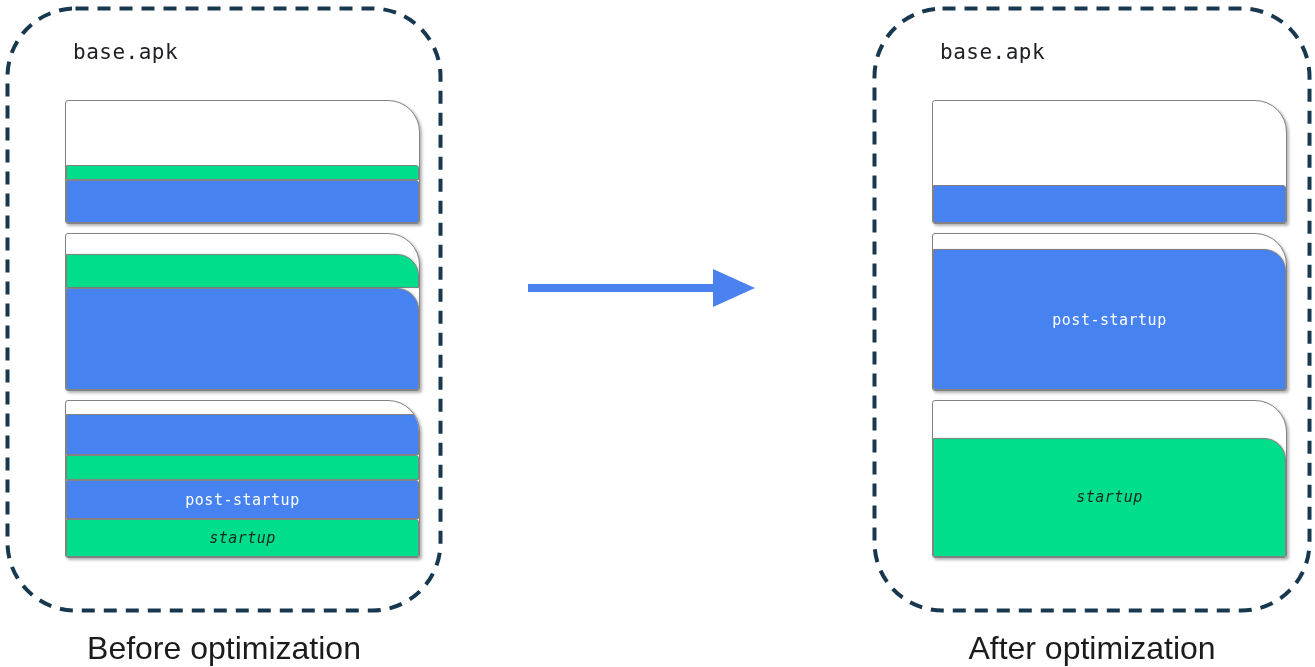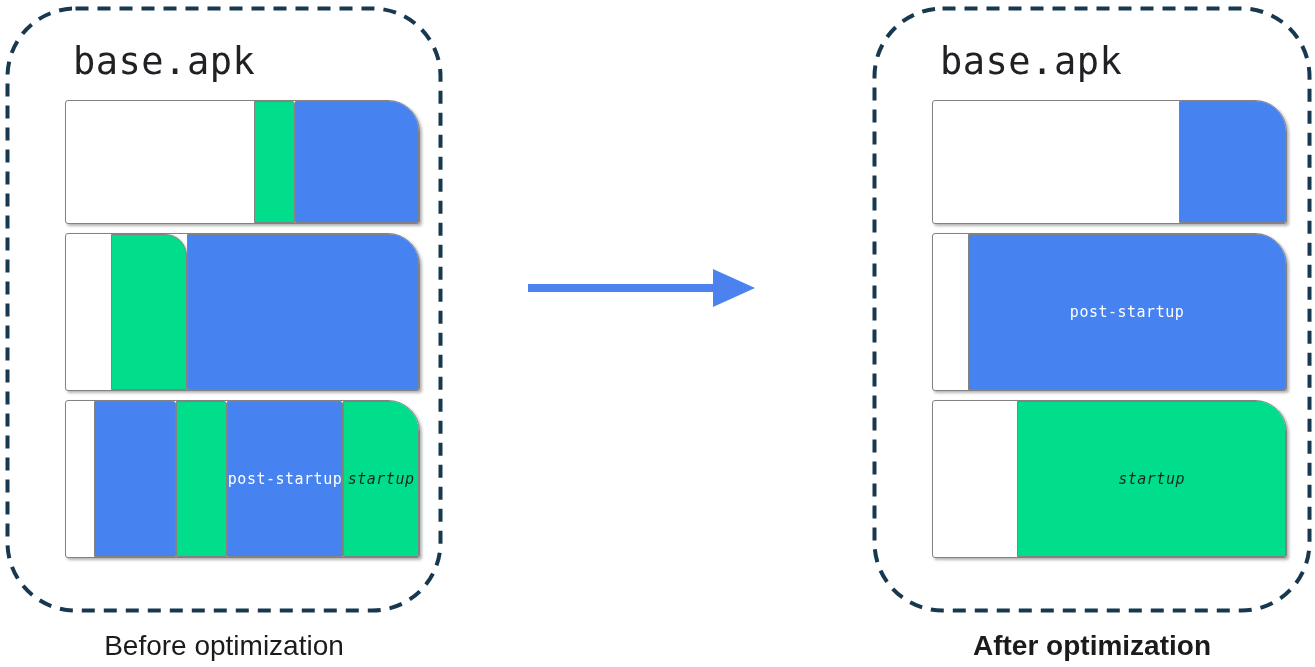--- a/index.html
+++ b/index.html
@@ -16,37 +16,37 @@
   body{
     width:1315px;height:667px;position:relative;background:#ffffff;
     font-family:"DejaVu Sans Mono",monospace;overflow:hidden;
   }
   .panel{position:absolute;top:6px;height:607px;}
   .panel-before{left:5px;width:438px;}
   .panel-after{left:872px;width:440px;}
   .outline-svg{position:absolute;left:0;top:0;}
   .apk-title{
     position:absolute;left:68px;top:34px;
-    font-size:37px;letter-spacing:.5px;color:var(--text-dark);white-space:nowrap;
+    font-size:21px;letter-spacing:.5px;color:var(--text-dark);white-space:nowrap;
   }
   .boxes{
     position:absolute;left:60px;top:94px;width:355px;
     display:flex;flex-direction:column;gap:9px;
   }
   .box{
     position:relative;background:#ffffff;
     border:1.5px solid var(--card-border);
     border-radius:3px 32px 3px 3px;
     box-shadow:2px 2px 3px rgba(0,0,0,.30);
     overflow:hidden;
   }
   .box-0{height:122px;}
   .box-1{height:156px;}
   .box-2{height:156px;}
-  .segments{position:absolute;inset:0;display:flex;flex-direction:row;}
+  .segments{position:absolute;inset:0;display:flex;flex-direction:column;}
   .seg{
     flex-basis:0;flex-shrink:0;min-height:0;
     display:flex;align-items:center;justify-content:center;
     box-sizing:border-box;
   }
   .k-empty{background:transparent;border:none;}
   .k-startup{
     background:var(--startup-green);
     border:1px solid var(--card-border);
     border-top-right-radius:3px;
@@ -56,24 +56,24 @@
     border:1px solid var(--card-border);
     border-top-right-radius:3px;
   }
   .seg.card{border-top-right-radius:22px;box-shadow:1px 0 2px rgba(0,0,0,.18);}
   .seg-label{font-size:15px;letter-spacing:.5px;white-space:nowrap;}
   .k-post-startup .seg-label{color:var(--label-on-blue);}
   .k-startup .seg-label{color:var(--label-on-green);font-style:italic;}
   .caption{
     position:absolute;top:630px;text-align:center;
     font-family:"Liberation Sans",sans-serif;
-    font-size:28px;color:#1b1b1b;
+    font-size:32px;color:#1b1b1b;
   }
   .caption-before{left:5px;width:438px;}
-  .caption-after{left:872px;width:440px;font-weight:bold;}
+  .caption-after{left:872px;width:440px;}
   .arrow{position:absolute;left:525px;top:265px;width:230px;height:46px;}
 </style>
 </head>
 <body>
 
 <div class="panel panel-before">
   <svg class="outline-svg" width="438" height="607" viewBox="0 0 438 607">
     <rect x="2.5" y="2.5" width="433" height="602" rx="68" fill="none" stroke="var(--outline)" stroke-width="4" stroke-dasharray="13 9"></rect>
   </svg>
   <div class="apk-title">base.apk</div>

